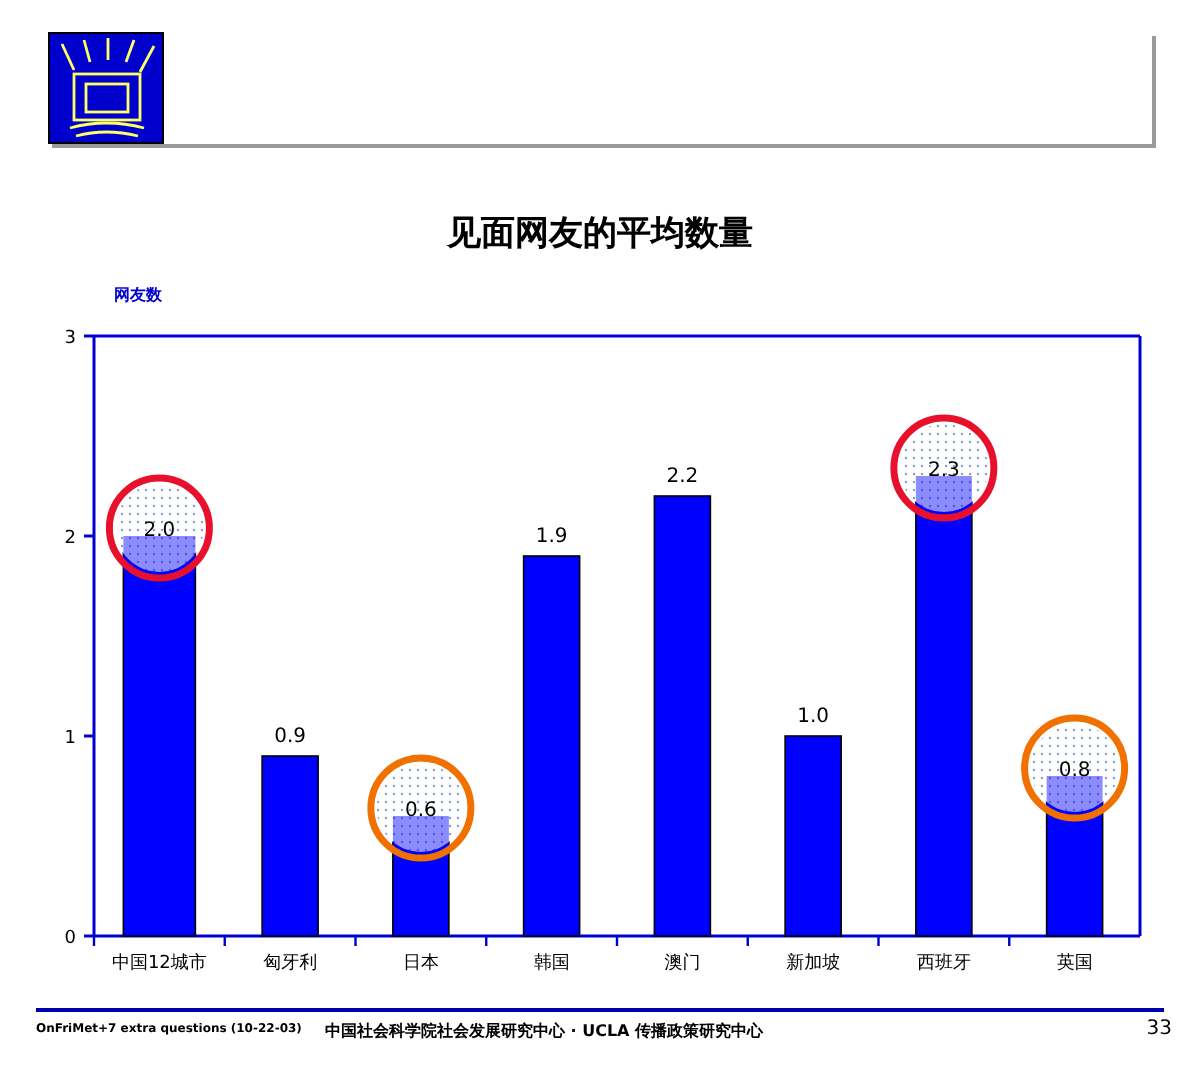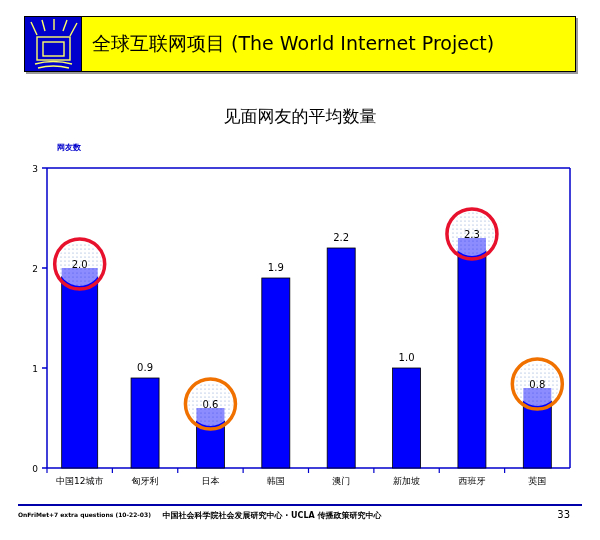--- a/index.html
+++ b/index.html
@@ -54,21 +54,21 @@
   }
 
   
   #slide-title {
     position: absolute;
     left: 0;
     top: 105px;
     width: 600px;
     text-align: center;
     font-size: 17px;
-    font-weight: normal;
+    font-weight: bold;
     color: #000000;
     font-family: "DejaVu Sans", sans-serif;
   }
 
   
   #chart-area {
     position: absolute;
     left: 0;
     top: 0;
     width: 600px;
@@ -102,21 +102,21 @@
     top: 510px;
     width: 544px;
     text-align: center;
     font-size: 8px;
     font-weight: bold;
     color: #000000;
     font-family: "DejaVu Sans", sans-serif;
   }
   #footer-page {
     position: absolute;
-    right: 30px;
+    right: 14px;
     top: 509px;
     font-size: 10px;
     color: #000000;
     font-family: "DejaVu Sans", sans-serif;
   }
 
   .axis-tick-label {
     font-size: 9px;
     fill: #000000;
     font-family: "DejaVu Sans", sans-serif;
@@ -150,23 +150,20 @@
         <line x1="20" y1="14" x2="17" y2="3"></line>
         <line x1="29" y1="13" x2="29" y2="2"></line>
         <line x1="38" y1="14" x2="42" y2="3"></line>
         <line x1="45" y1="19" x2="52" y2="6"></line>
         <rect x="12" y="20" width="33" height="23"></rect>
         <rect x="18" y="25" width="21" height="14"></rect>
         <path d="M10 47 Q28 42 47 47"></path>
         <path d="M13 51 Q28 47 44 51"></path>
       </g>
     </svg>
-  </div>
-  <div id="header-title-box">
-    <span id="header-title">全球互联网项目 (The World Internet Project)</span>
   </div>
 </div>
 
 <div id="slide-title">见面网友的平均数量</div>
 
 <div id="chart-area">
   <svg id="chart-svg" width="600" height="540" viewBox="0 0 600 540" aria-hidden="true">
     <defs>
       <pattern id="dotfill" width="4" height="4" patternUnits="userSpaceOnUse">
         <rect width="4" height="4" fill="#ffffff"></rect>

